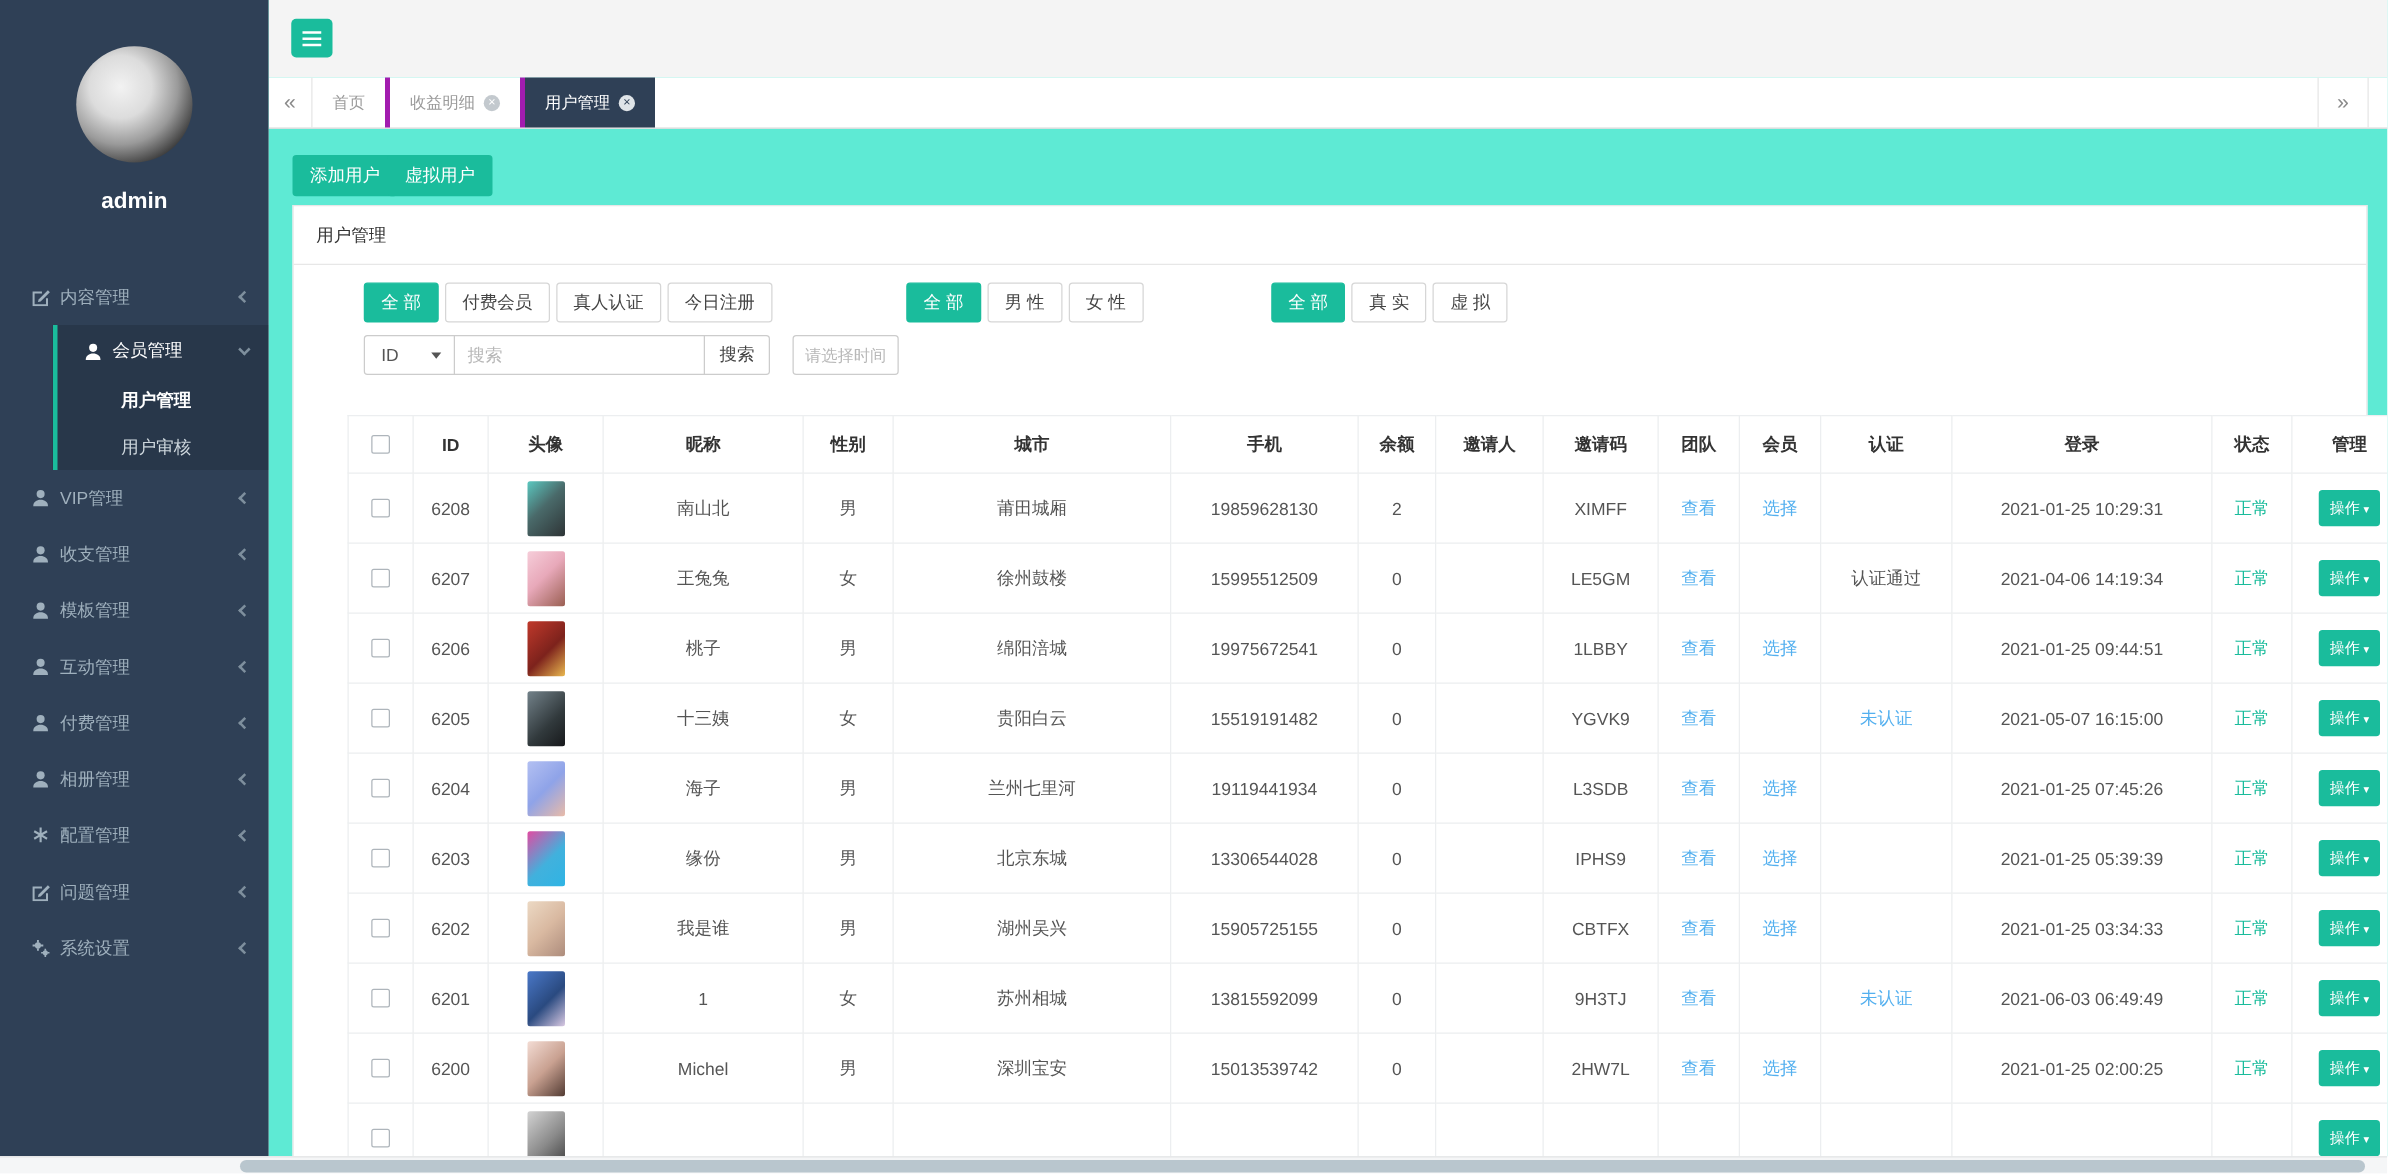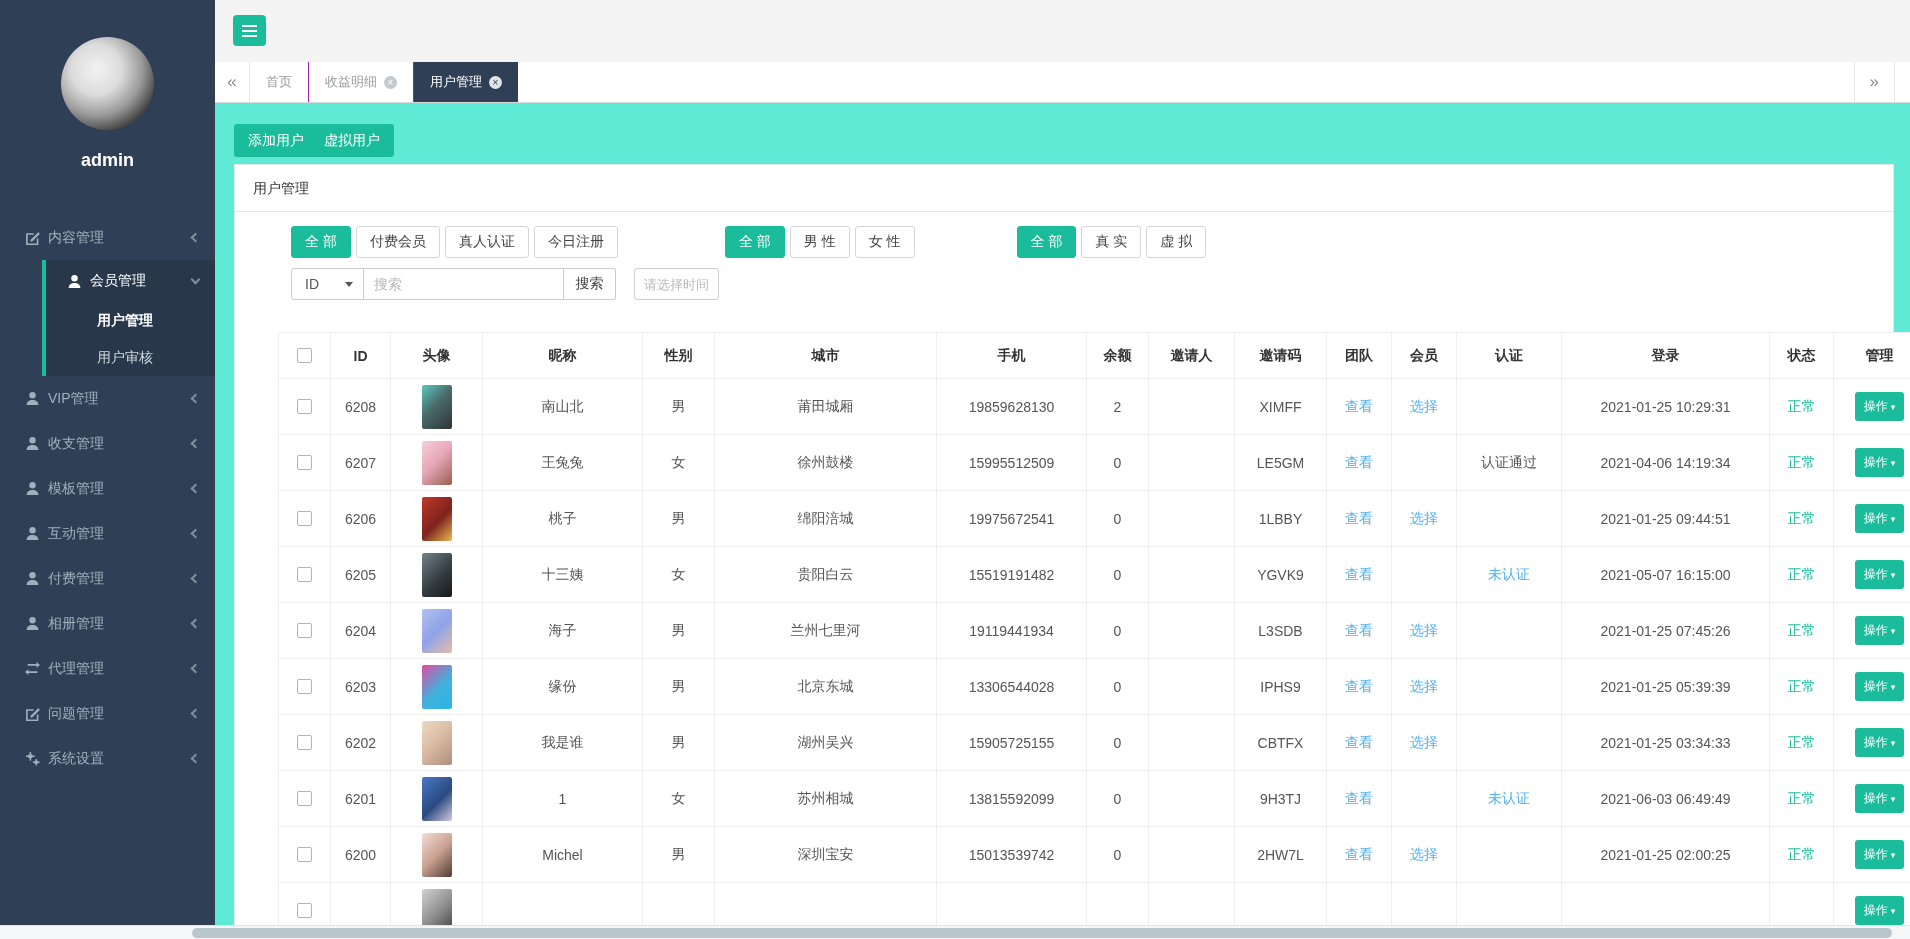--- a/index.html
+++ b/index.html
@@ -28,21 +28,21 @@
   .topstrip { position:relative; height:62px; background:#f4f4f4; }
   .burger { position:absolute; left:18px; top:15px; width:33px; height:31px; background:#1abc9c; border:none;
     border-radius:4px; cursor:pointer; display:flex; flex-direction:column; justify-content:center; align-items:center; gap:3px; }
   .burger i { display:block; width:15px; height:2px; background:#fff; }
   .clear-cache { position:absolute; right:22px; top:22px; font-size:14px; color:#666; cursor:pointer; }
 
   .tabbar { position:relative; height:41px; background:#fff; border-bottom:1px solid #d8d8d8; display:flex; align-items:stretch; }
   .tab-nav { width:35px; display:flex; align-items:center; justify-content:center; color:#8a8a8a;
     border-right:1px solid #e6e6e6; font-size:17px; cursor:pointer; }
   .tab { display:flex; align-items:center; gap:7px; padding:0 16px; font-size:13px; color:#9b9b9b;
-    border-right:1px solid #a21caf; cursor:pointer; white-space:nowrap; }
+    border-right:4px solid #a21caf; cursor:pointer; white-space:nowrap; }
   .tab.active { background:#2f4056; color:#fff; border-right:none; }
   .tab-x { width:13px; height:13px; border-radius:50%; background:#c3c9ce; color:#fff; font-size:10px;
     line-height:13px; text-align:center; cursor:pointer; }
   .tab.active .tab-x { background:#dfe4e8; color:#2f4056; }
   .tabbar-right { margin-left:auto; display:flex; align-items:stretch; }
   .tr-cell { display:flex; align-items:center; gap:6px; padding:0 15px; border-left:1px solid #e6e6e6;
     color:#8a8a8a; font-size:13px; cursor:pointer; white-space:nowrap; }
   .tr-cell svg { width:13px; height:13px; fill:#8a8a8a; }
   .caret-down { display:inline-block; font-size:10px; color:#8a8a8a; }
 
@@ -168,23 +168,23 @@
       <div class="nav-item">
         <span class="nav-ic"><svg viewBox="0 0 14 14">
               <circle cx="7" cy="4" r="3"></circle>
               <path d="M1.5 13c0-3 2.4-4.7 5.5-4.7s5.5 1.7 5.5 4.7z"></path>
             </svg></span>
         <span>相册管理</span>
         <i class="chev"></i>
       </div>
       <div class="nav-item">
         <span class="nav-ic"><svg viewBox="0 0 14 14">
-              <path d="M10.8 1L14 3.7l-3.2 2.7V4.5H2.5v-1.6h8.3zM3.2 7.6v1.9h8.3v1.6H3.2V13L0 10.3z"></path>
-            </svg></span>
-        <span>代理管理</span>
+              <path d="M6.2 1h1.6v4.1l3.6-2.1.8 1.4-3.6 2.1 3.6 2.1-.8 1.4-3.6-2.1V12H6.2V7.9l-3.6 2.1-.8-1.4 3.6-2.1-3.6-2.1.8-1.4 3.6 2.1z"></path>
+            </svg></span>
+        <span>配置管理</span>
         <i class="chev"></i>
       </div>
       <div class="nav-item">
         <span class="nav-ic"><svg viewBox="0 0 14 14">
               <path d="M1 3h7v1.5H2.5v8H11V8h1.5v6H1z"></path>
               <path d="M5.5 8.9l6.9-6.9 1.5 1.5-6.9 6.9-2 .5z"></path>
             </svg></span>
         <span>问题管理</span>
         <i class="chev"></i>
       </div>

